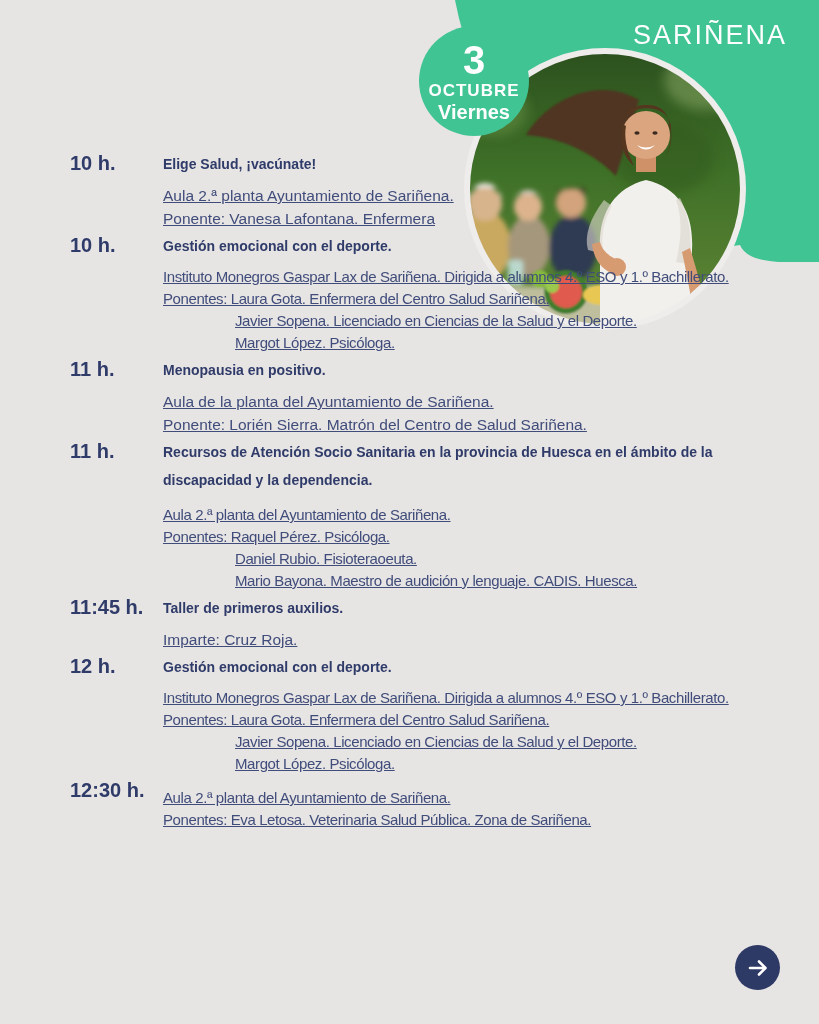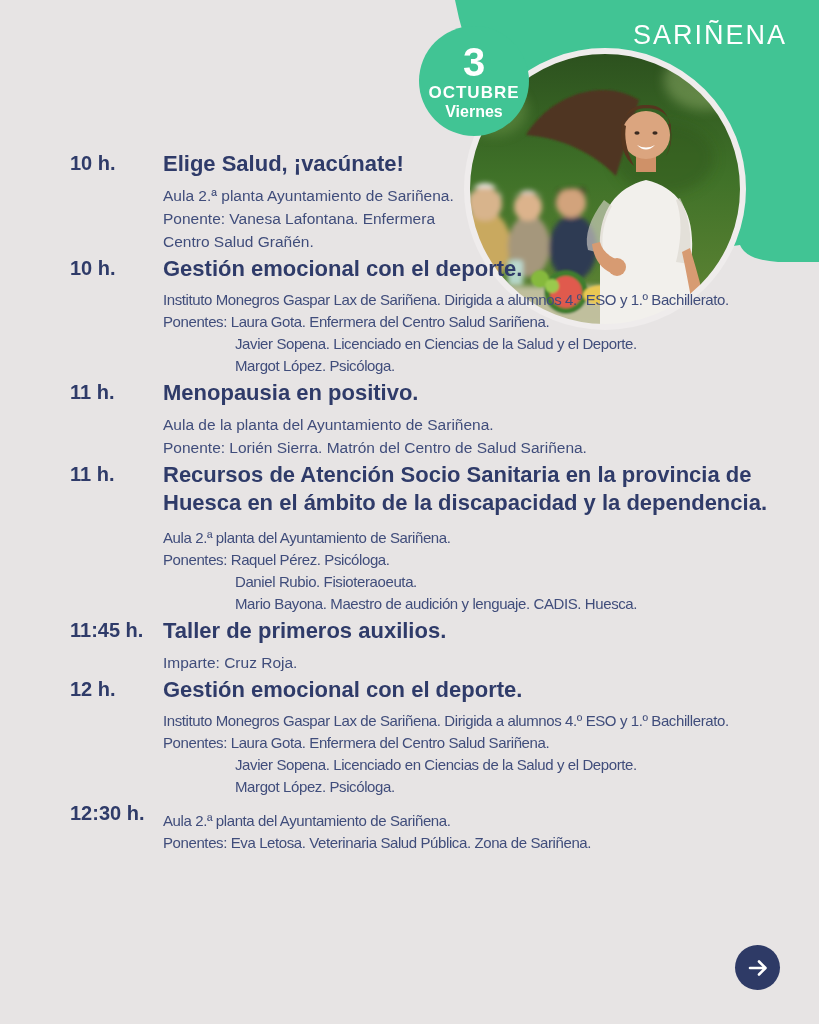--- a/index.html
+++ b/index.html
@@ -12,43 +12,43 @@
   
   .blob-svg{position:absolute;left:0;top:0;z-index:1;}
   .photo-wrap{position:absolute;left:454px;top:38px;width:302px;height:302px;z-index:2;}
   .badge{
     position:absolute;left:419px;top:26px;width:110px;height:110px;border-radius:50%;
     background:#41c494;z-index:3;display:flex;flex-direction:column;align-items:center;
     justify-content:center;color:#ffffff;text-align:center;line-height:1;
   }
   .badge .day{font-size:40px;font-weight:700;margin-bottom:2px;}
   .badge .month{font-size:17px;font-weight:700;letter-spacing:1px;margin-bottom:3px;}
-  .badge .weekday{font-size:16px;font-weight:700;}
+  .badge .weekday{font-size:20px;font-weight:700;}
   .brand{
     position:absolute;right:32px;top:20px;z-index:3;color:#ffffff;
     font-size:27px;font-weight:400;letter-spacing:2px;
   }
   
   .content{position:absolute;left:50px;top:150px;width:728px;z-index:4;}
   .section-title{
     margin:0 0 18px 0;font-size:26px;font-weight:700;color:#3bbd8b;letter-spacing:.5px;
   }
   .event{display:flex;margin-bottom:2px;margin-left:20px;}
   .event .time{
     flex:0 0 93px;width:93px;font-size:20px;font-weight:700;color:#2f3b69;padding-top:2px;
     white-space:nowrap;
   }
   .event .ev-body{flex:1;min-width:0;}
   .event .title{
-    margin:0 0 6px 0;font-size:22px;line-height:28px;font-weight:700;color:#2f3b69;
+    margin:0 0 6px 0;font-size:14px;line-height:28px;font-weight:700;color:#2f3b69;
     max-width:635px;
   }
   .details{font-size:15.5px;line-height:23px;color:#404d7b;}
   .details.condensed{font-size:15px;line-height:22px;letter-spacing:-0.4px;}
-  .details .line{white-space:nowrap;}
+  .details .line{white-space:nowrap;text-decoration:underline;}
   .details .line.indent{padding-left:72px;}
   .gap-before{margin-top:10px;}
   
   .next-btn{
     position:absolute;left:735px;top:945px;width:45px;height:45px;border-radius:50%;
     background:#2e3a66;border:none;cursor:pointer;z-index:4;
     display:flex;align-items:center;justify-content:center;padding:0;
   }
 </style>
 </head>
@@ -141,21 +141,20 @@
 
 <div class="content">
 
   <div class="event">
     <div class="time">10 h.</div>
     <div class="ev-body">
       <h3 class="title">Elige Salud, ¡vacúnate!</h3>
       <div class="details">
         <div class="line">Aula 2.ª planta Ayuntamiento de Sariñena.</div>
         <div class="line">Ponente: Vanesa Lafontana. Enfermera</div>
-        <div class="line">Centro Salud Grañén.</div>
       </div>
     </div>
   </div>
 
   <div class="event">
     <div class="time">10 h.</div>
     <div class="ev-body">
       <h3 class="title">Gestión emocional con el deporte.</h3>
       <div class="details condensed">
         <div class="line">Instituto Monegros Gaspar Lax de Sariñena. Dirigida a alumnos 4.º ESO y 1.º Bachillerato.</div>

